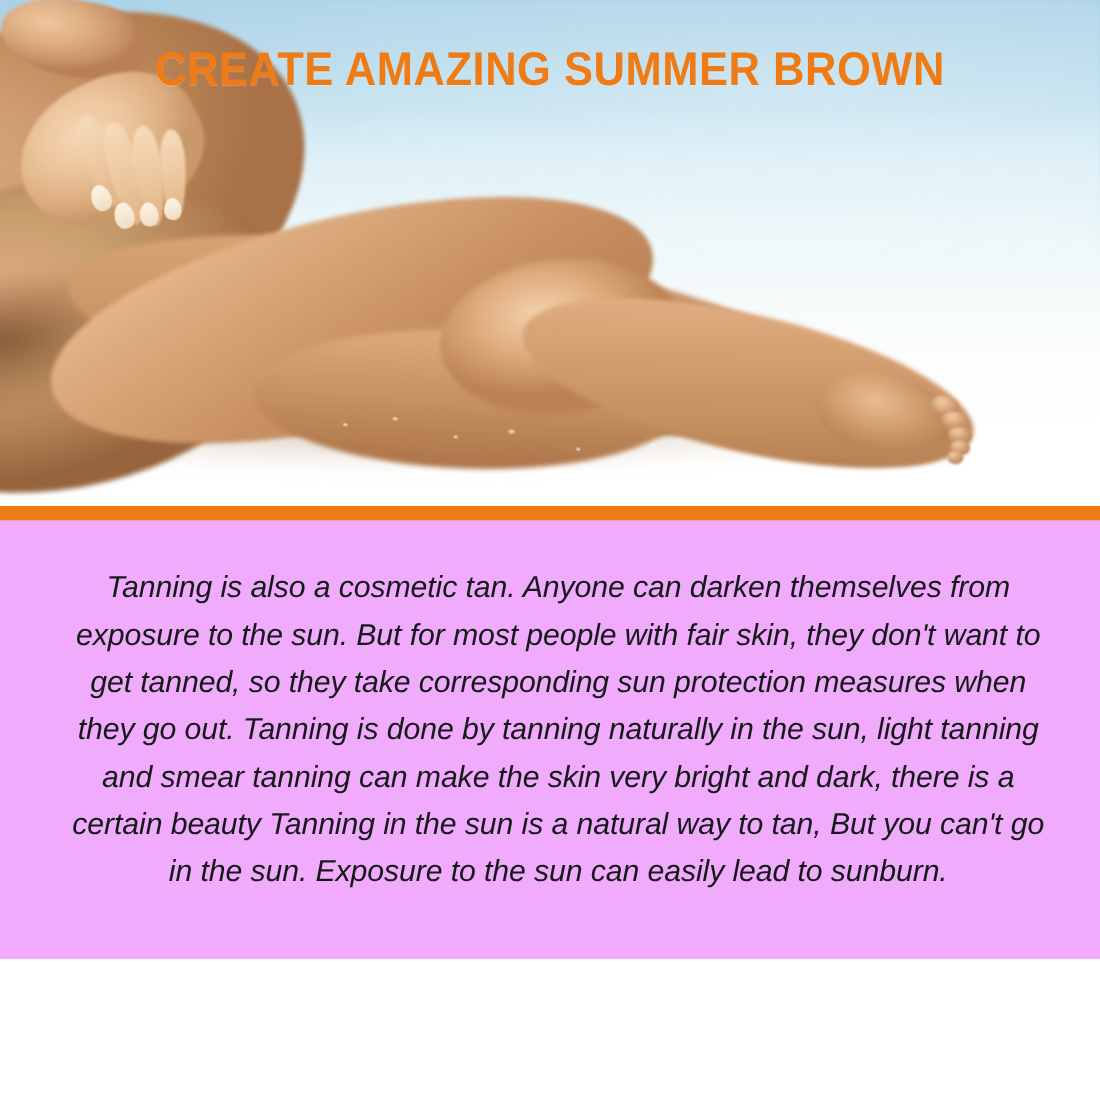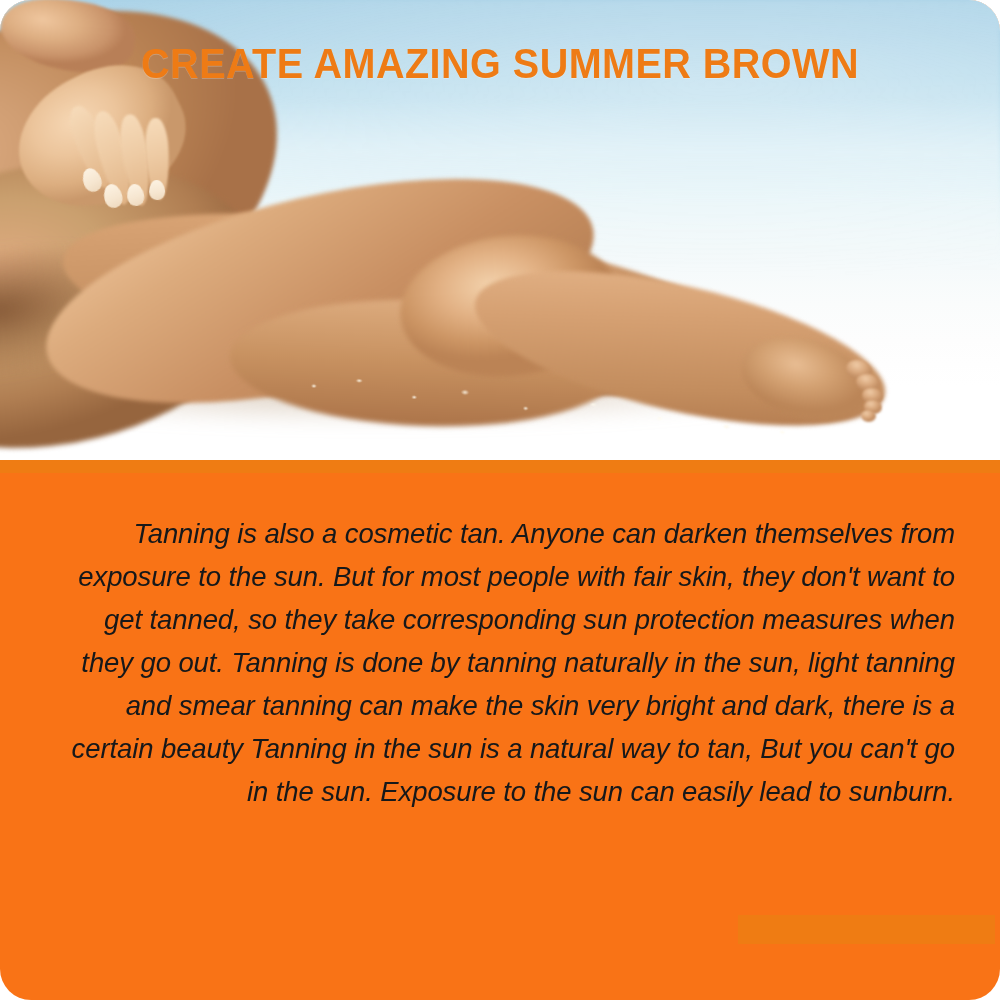--- a/index.html
+++ b/index.html
@@ -8,24 +8,23 @@
     padding: 0;
     background: #ffffff;
   }
   body {
     font-family: "Liberation Sans", sans-serif;
   }
 
   .page {
     position: relative;
     width: 1000px;
-    height: 1000px;
-    background: #f97316;
+    height: 872px;
+    background: #f0abfc;
     overflow: hidden;
-    border-radius: 31px;
   }
 
   
   .hero {
     position: absolute;
     left: 0;
     top: 0;
     width: 1000px;
     height: 460px;
     overflow: hidden;
@@ -293,21 +292,21 @@
   .body-copy {
     position: absolute;
     left: 60px;
     top: 512px;
     width: 895px;
     font-family: "Liberation Sans", sans-serif;
     font-style: italic;
     font-size: 27.5px;
     line-height: 43px;
     color: #16181a;
-    text-align: right;
+    text-align: center;
     letter-spacing: -0.1px;
   }
 
   
   .bottom-bar {
     position: absolute;
     left: 738px;
     top: 915px;
     width: 257px;
     height: 29px;

